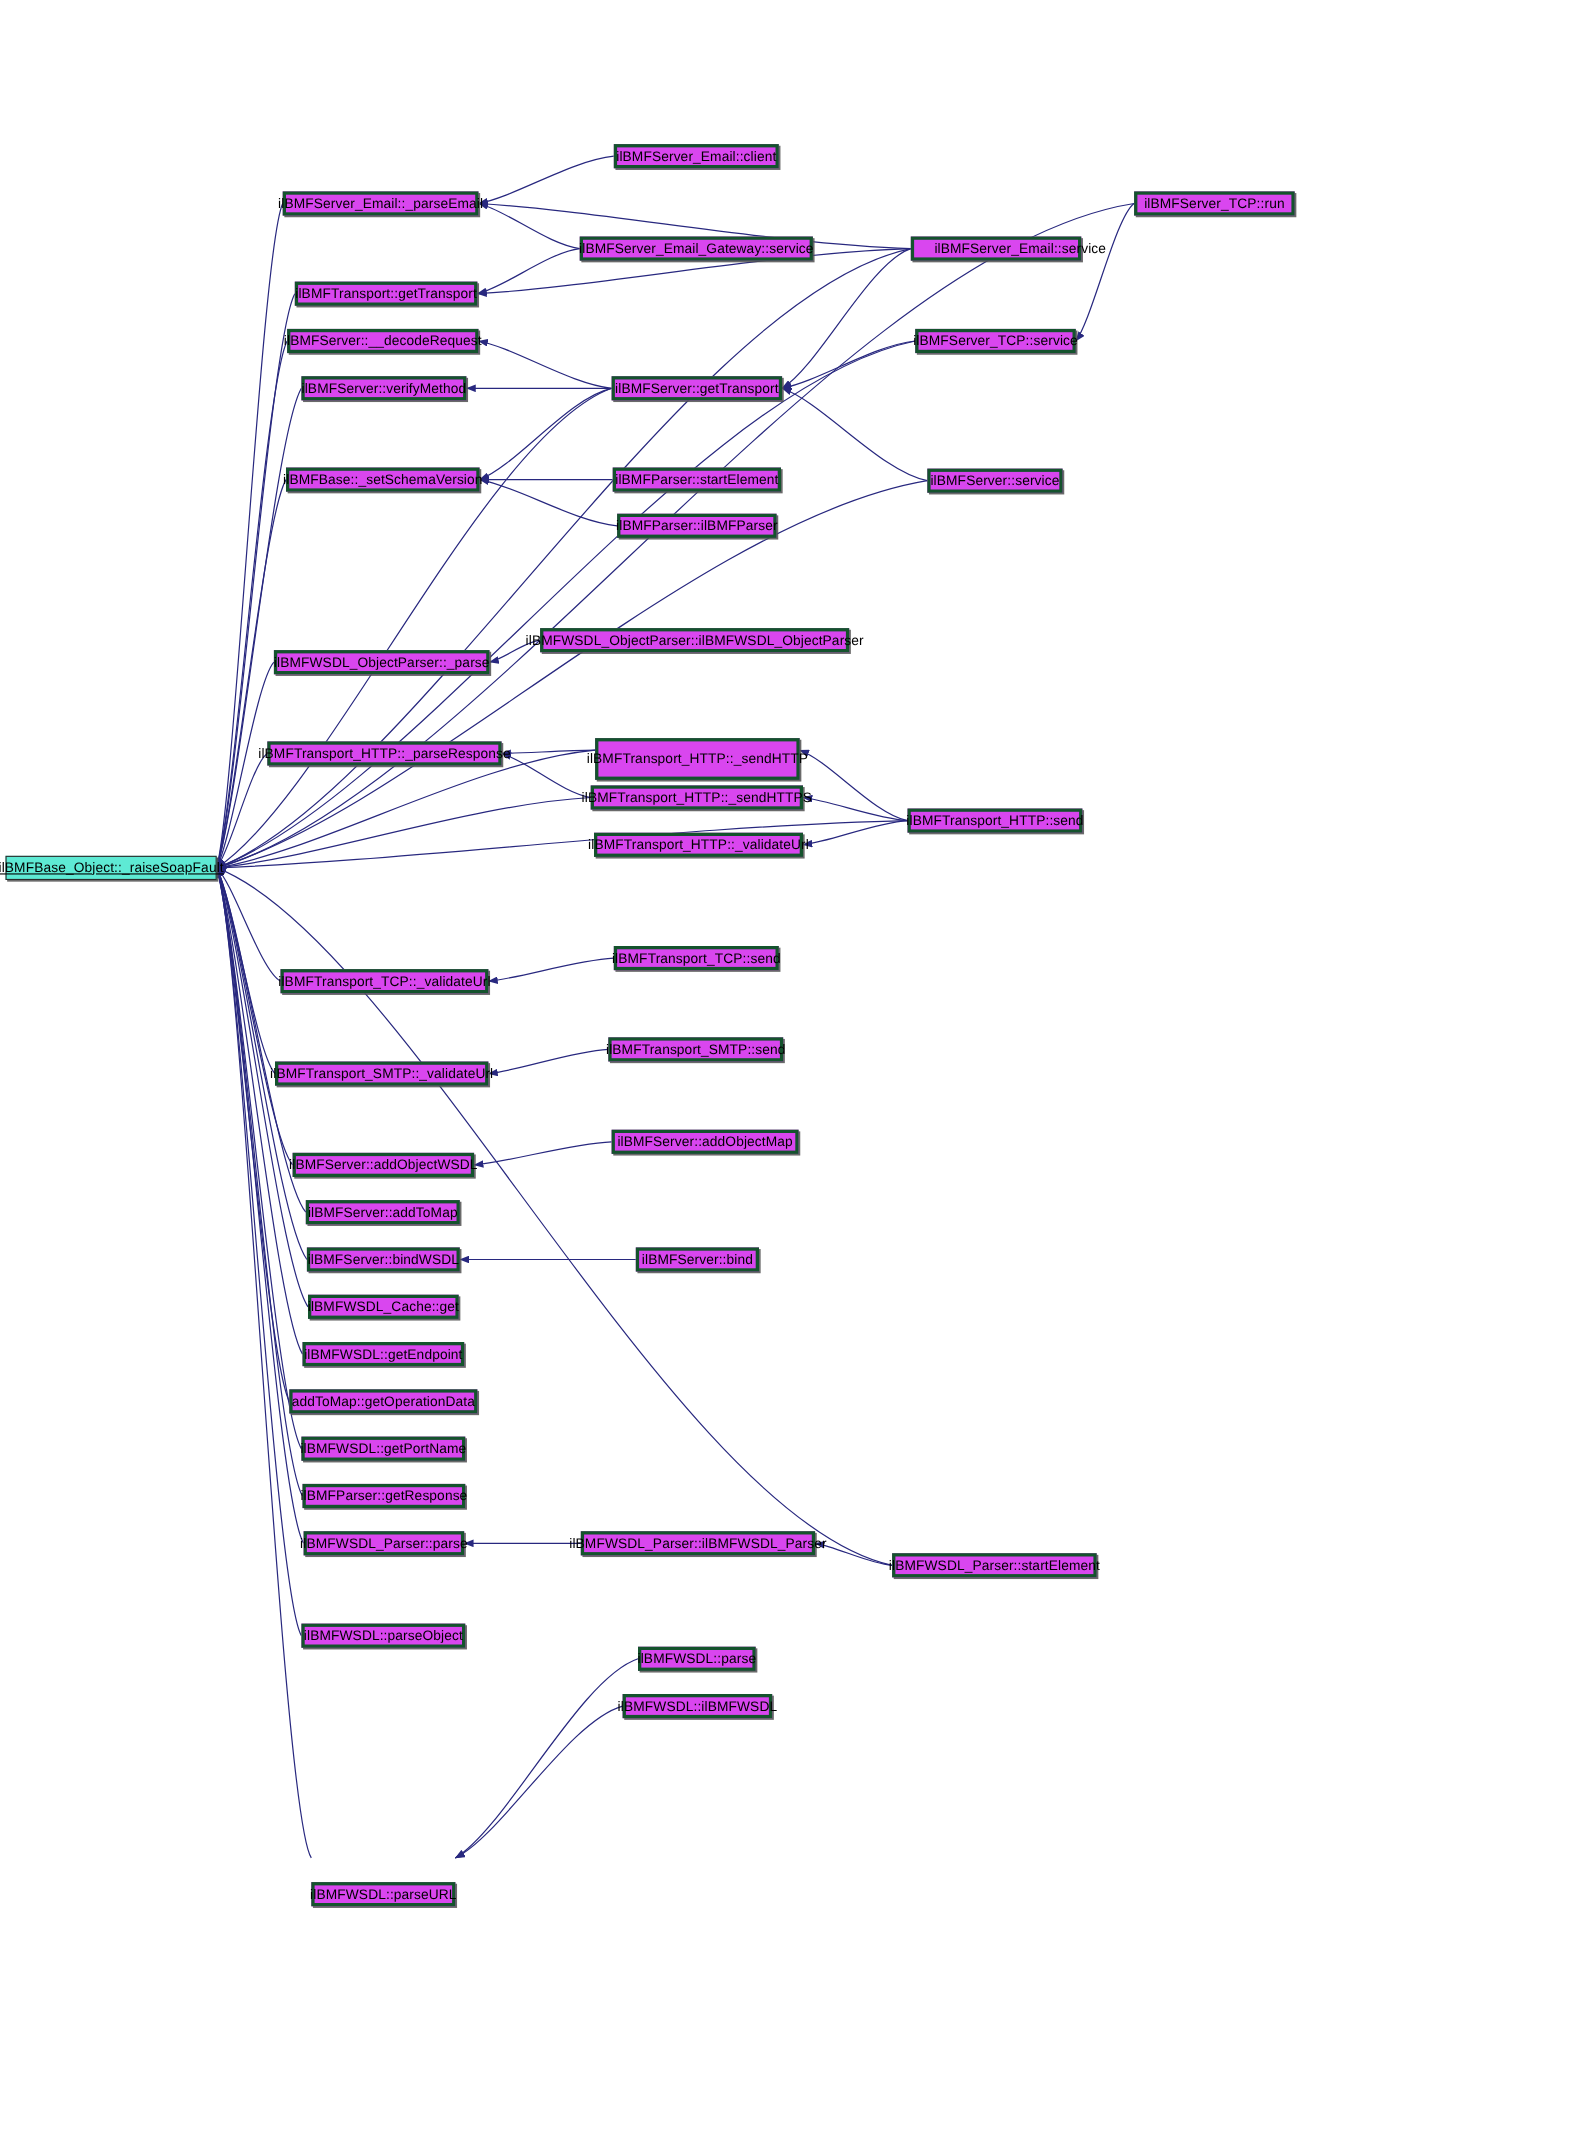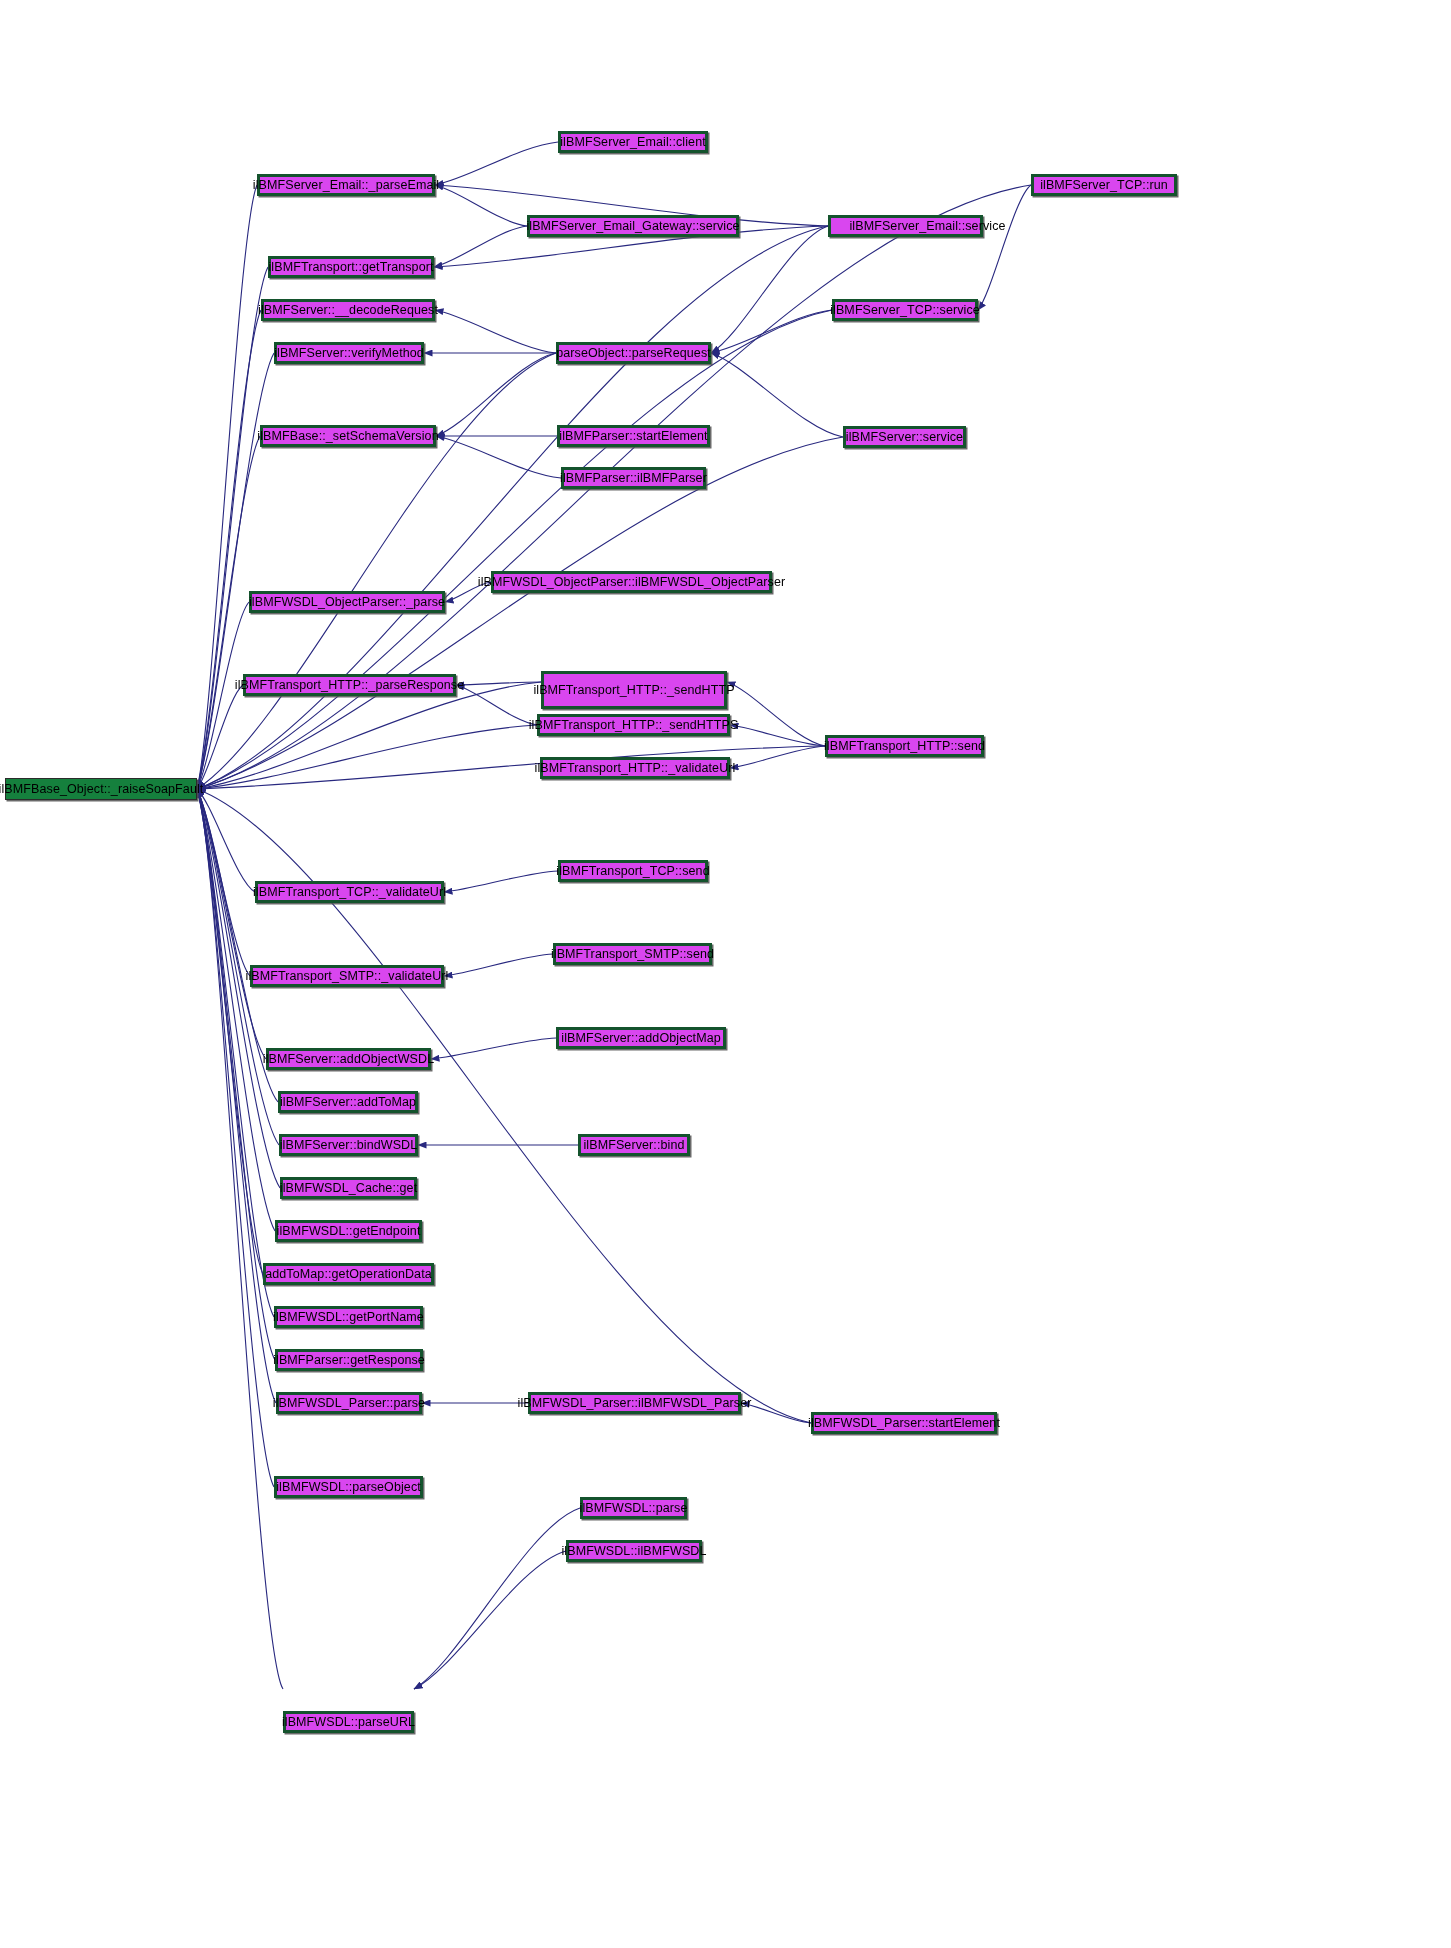--- a/index.html
+++ b/index.html
@@ -32,22 +32,23 @@
     font-size: 12.5px;
     line-height: 1;
     display: flex;
     align-items: center;
     justify-content: center;
     white-space: nowrap;
     letter-spacing: 0.1px;
     box-shadow: 1.5px 1.5px 0 0 rgba(80,80,80,0.85);
   }
   .node.root {
-    background: #15803d;
+    background: #5eead4;
     border: 1px solid #2b2b2b;
+    text-decoration: underline;
   }
   .node-label {
     display: block;
     padding: 0 7px;
   }
 </style>
 </head>
 <body>
 
 <div id="graph-root">
@@ -181,21 +182,21 @@
       <div class="node" style="left: 283px; top: 1678px; width: 131px; height: 22px; margin-top: 33px;">
         <span class="node-label">ilBMFWSDL::parseURL</span>
       </div>
       <div class="node" style="left: 558px; top: 131px; width: 150px; height: 22px;">
         <span class="node-label">ilBMFServer_Email::client</span>
       </div>
       <div class="node" style="left: 527px; top: 215px; width: 212px; height: 22px;">
         <span class="node-label">ilBMFServer_Email_Gateway::service</span>
       </div>
       <div class="node" style="left: 556px; top: 342px; width: 155px; height: 22px;">
-        <span class="node-label">parseObject::parseRequest</span>
+        <span class="node-label">ilBMFServer::getTransport</span>
       </div>
       <div class="node" style="left: 557px; top: 425px; width: 153px; height: 22px;">
         <span class="node-label">ilBMFParser::startElement</span>
       </div>
       <div class="node" style="left: 561px; top: 467px; width: 145px; height: 22px;">
         <span class="node-label">ilBMFParser::ilBMFParser</span>
       </div>
       <div class="node" style="left: 491px; top: 571px; width: 281px; height: 22px;">
         <span class="node-label">ilBMFWSDL_ObjectParser::ilBMFWSDL_ObjectParser</span>
       </div>

